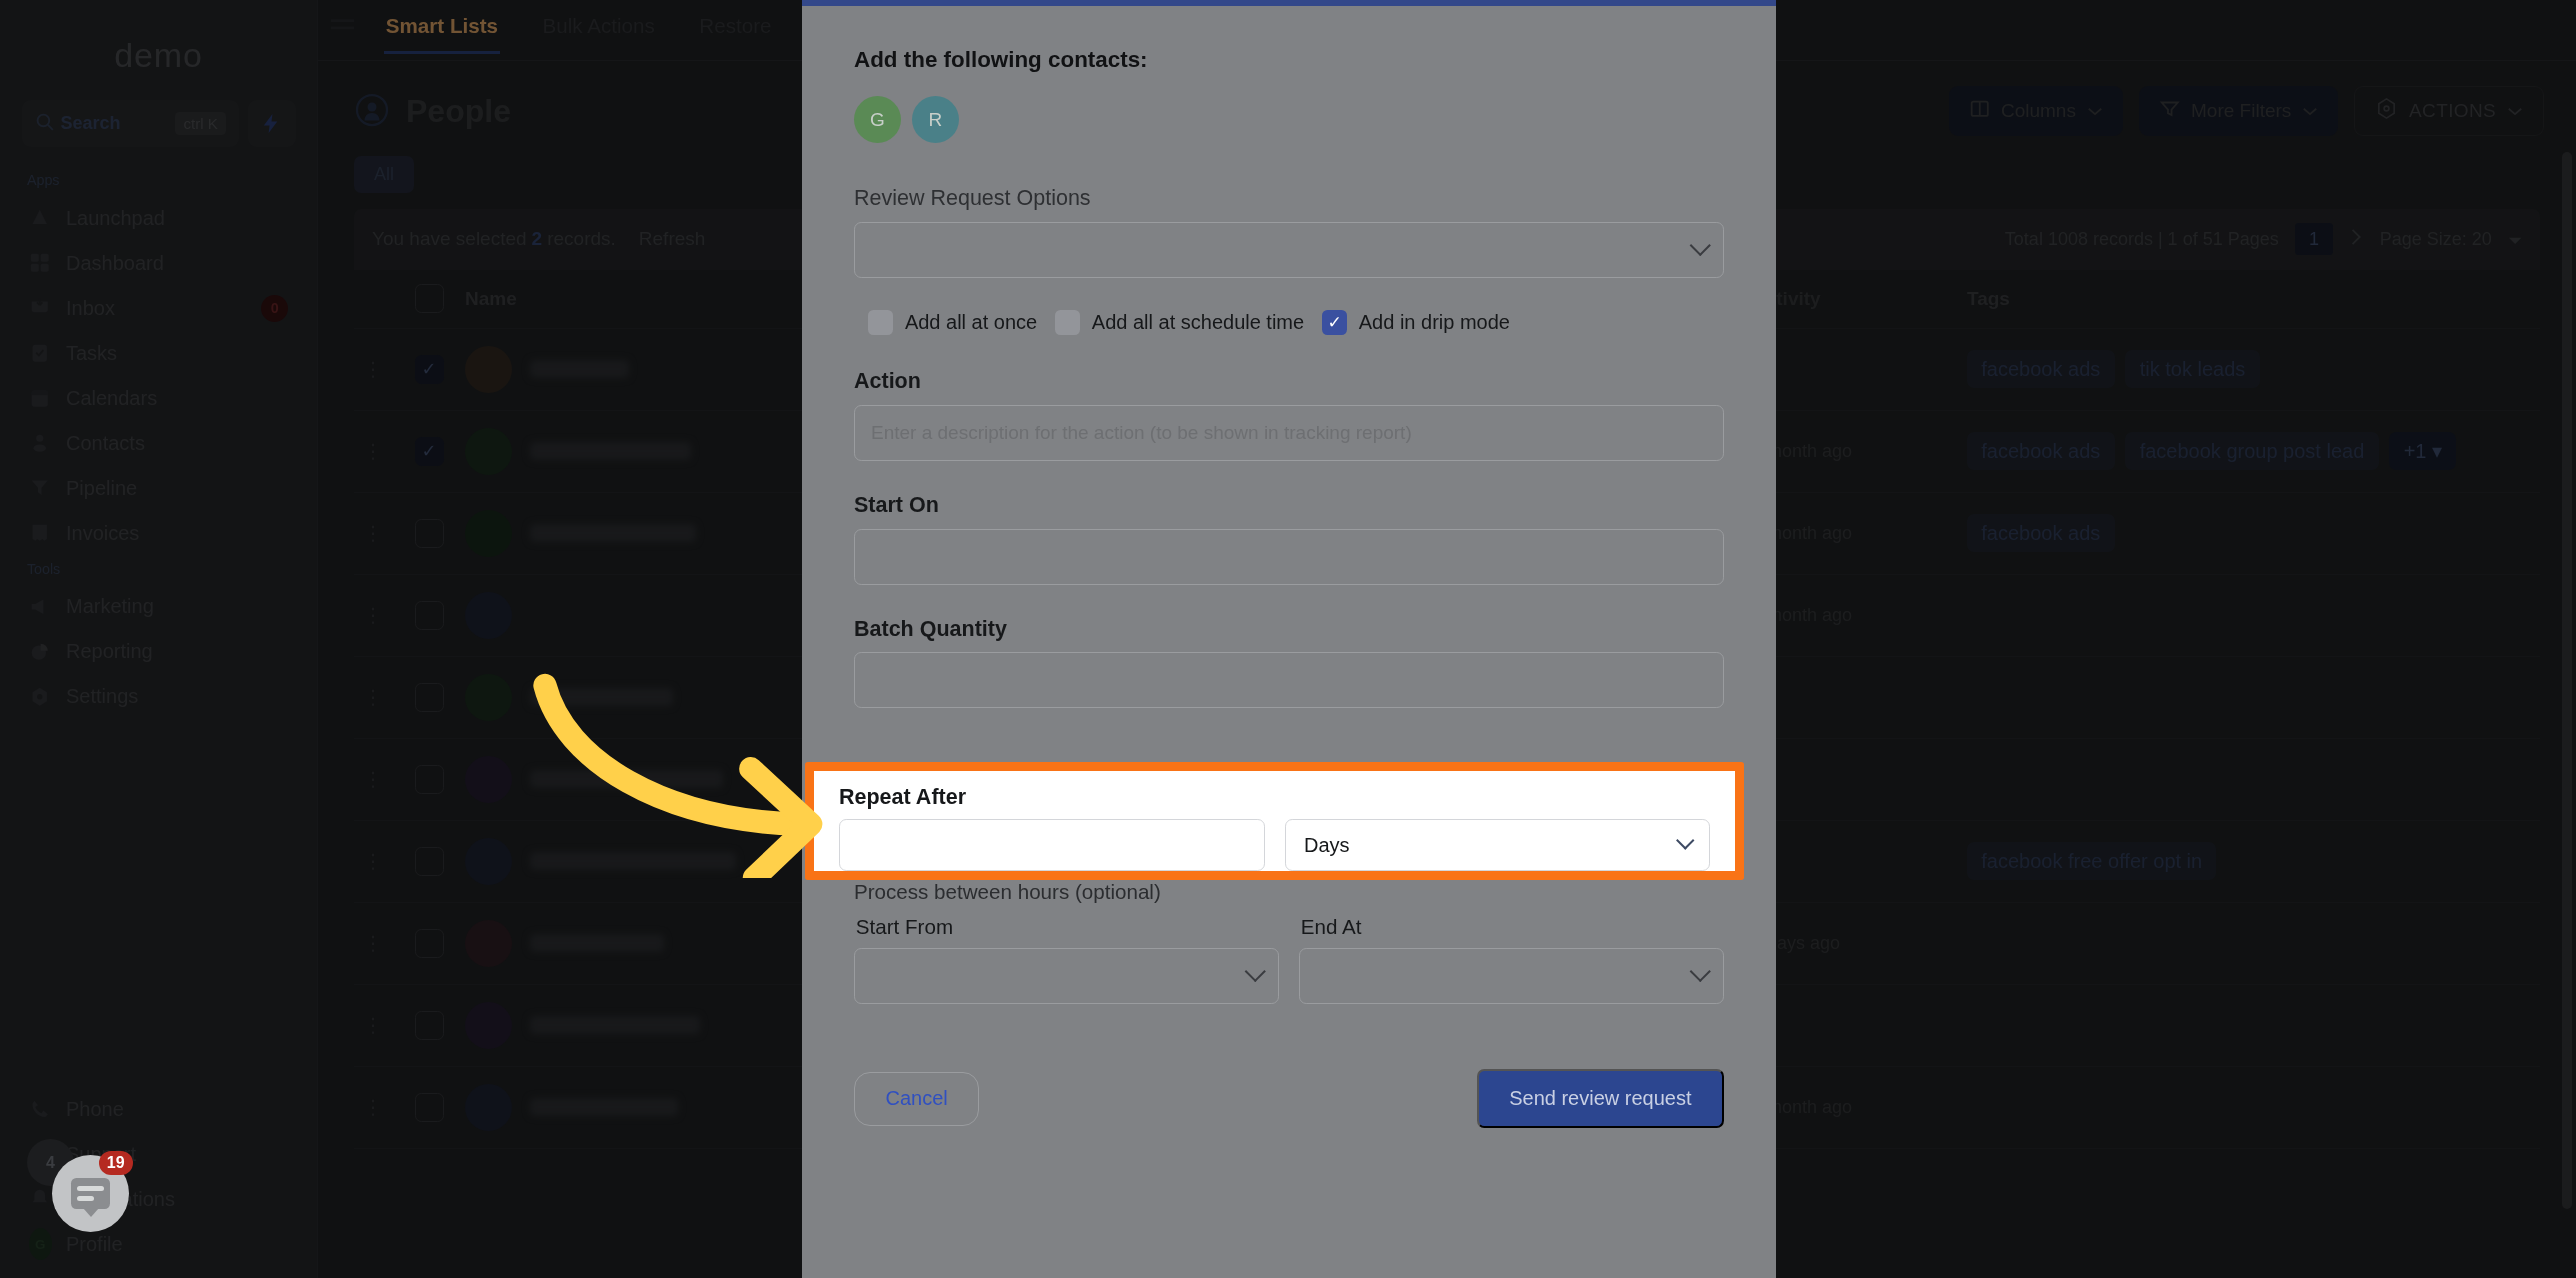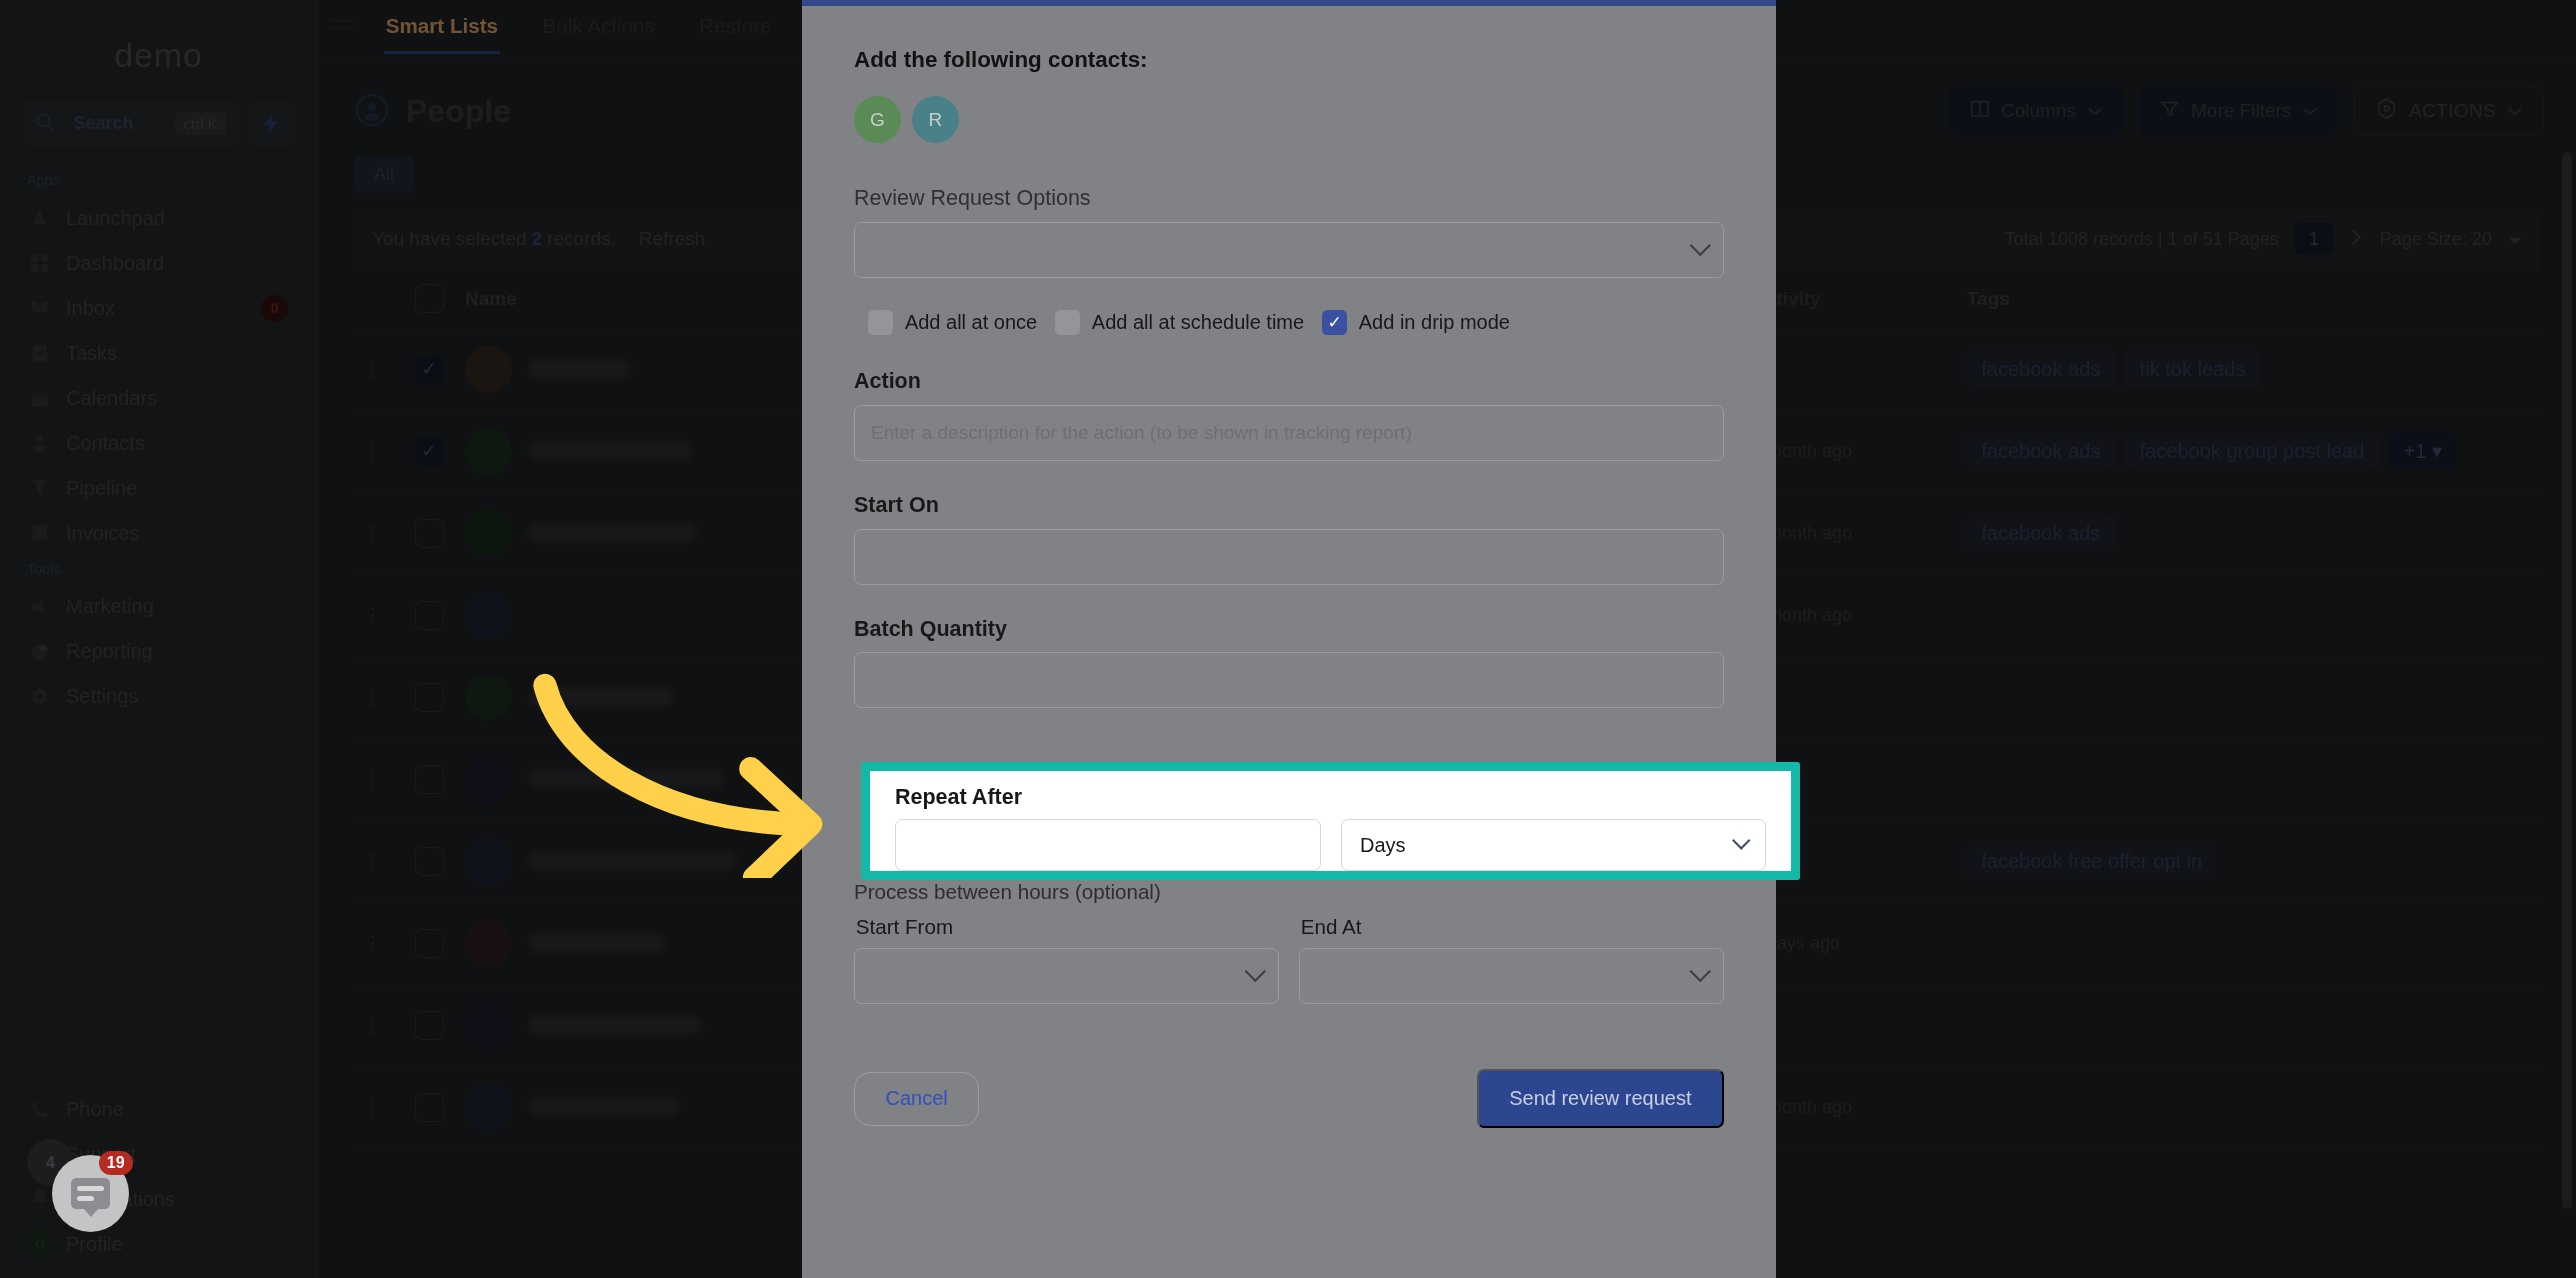--- a/index.html
+++ b/index.html
@@ -28,21 +28,21 @@
     border-right: 0.9px solid #303235;
   }
   .brand {
     text-align: center; font-size: 34px; letter-spacing: 0.9px;
     color: #56585b; font-weight: 400; padding: 20px 0 25px 0;
     font-family: "Liberation Sans", sans-serif;
   }
   .search-row { display: flex; gap: 9px; margin-bottom: 20px; }
   .search-box {
     flex: 1; height: 47px; border-radius: 9px; background: #303234;
-    display: flex; align-items: center; gap: 18px; padding: 0 12.5px;
+    display: flex; align-items: center; gap: 5px; padding: 0 12.5px;
   }
   .search-box .lbl { color: #3f4f70; font-size: 18px; font-weight: 600; flex: 1; }
   .kbd {
     background: #3a3c3f; color: #5b5d60; font-size: 15.2px;
     padding: 2.7px 8px; border-radius: 4.5px;
   }
   .bolt-box {
     width: 48px; height: 47px; border-radius: 9px; background: #303234;
     display: flex; align-items: center; justify-content: center;
   }
@@ -177,22 +177,22 @@
   .checks { display: flex; align-items: center; gap: 18px; margin: 27px 0 34px 14.3px; }
   .chk { display: flex; align-items: center; gap: 11.6px; font-size: 20px; color: #16181a; }
   .chk .box { width: 25px; height: 25px; border-radius: 5.4px; background: #93959a; }
   .chk.checked .box {
     background: #3a50a0; color: #fff; display:flex; align-items:center; justify-content:center;
     font-size: 17px;
   }
 
   
   .highlight {
-    position: absolute; left: 861px; top: 762px; width: 939px; height: 118px;
-    background: #14b8a6; border-radius: 2.7px; padding: 9px;
+    position: absolute; left: 805px; top: 762px; width: 939px; height: 118px;
+    background: #f97316; border-radius: 2.7px; padding: 9px;
     z-index: 40;
   }
   .highlight-inner {
     background: #fff; width: 100%; height: 100%; padding: 14.3px 25px 0 25px;
   }
   .hl-label { font-size: 21.5px; font-weight: 700; color: #16181a; margin-bottom: 9px; }
   .hl-fields { display: flex; gap: 20px; }
   .hl-input {
     width: 426px; height: 52px; border: 0.9px solid #d4d6da; border-radius: 7.2px; background: #fff;
   }

